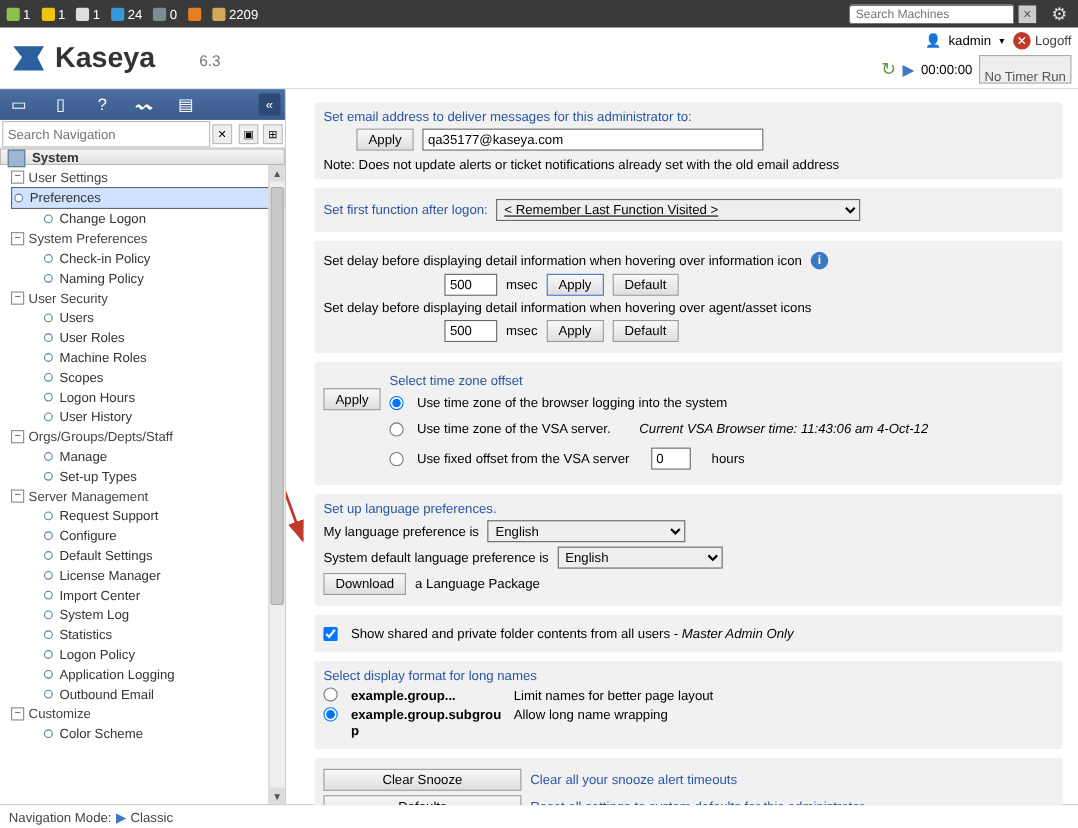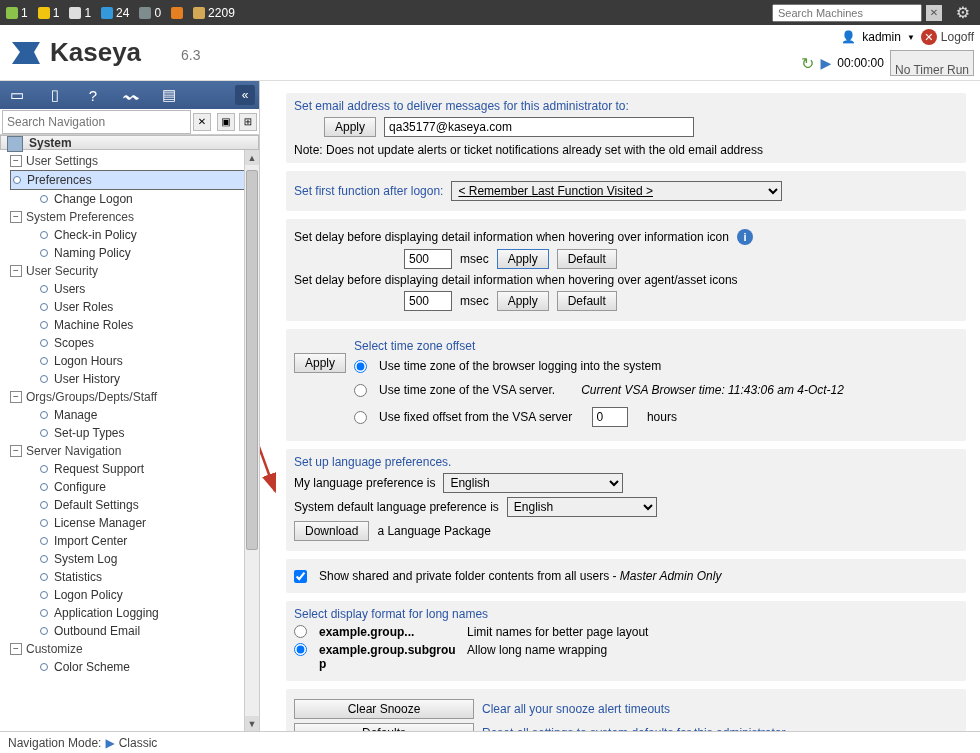--- a/index.html
+++ b/index.html
@@ -178,21 +178,21 @@
           <div class="grp-h">
               <span class="tw">−</span>
               <span>Orgs/Groups/Depts/Staff</span>
             </div>
           <div class="leaf">Manage</div>
           <div class="leaf">Set-up Types</div>
         </div>
         <div class="grp">
           <div class="grp-h">
               <span class="tw">−</span>
-              <span>Server Navigation</span>
+              <span>Server Management</span>
             </div>
           <div class="leaf">Request Support</div>
           <div class="leaf">Configure</div>
           <div class="leaf">Default Settings</div>
           <div class="leaf">License Manager</div>
           <div class="leaf">Import Center</div>
           <div class="leaf">System Log</div>
           <div class="leaf">Statistics</div>
           <div class="leaf">Logon Policy</div>
           <div class="leaf">Application Logging</div>

